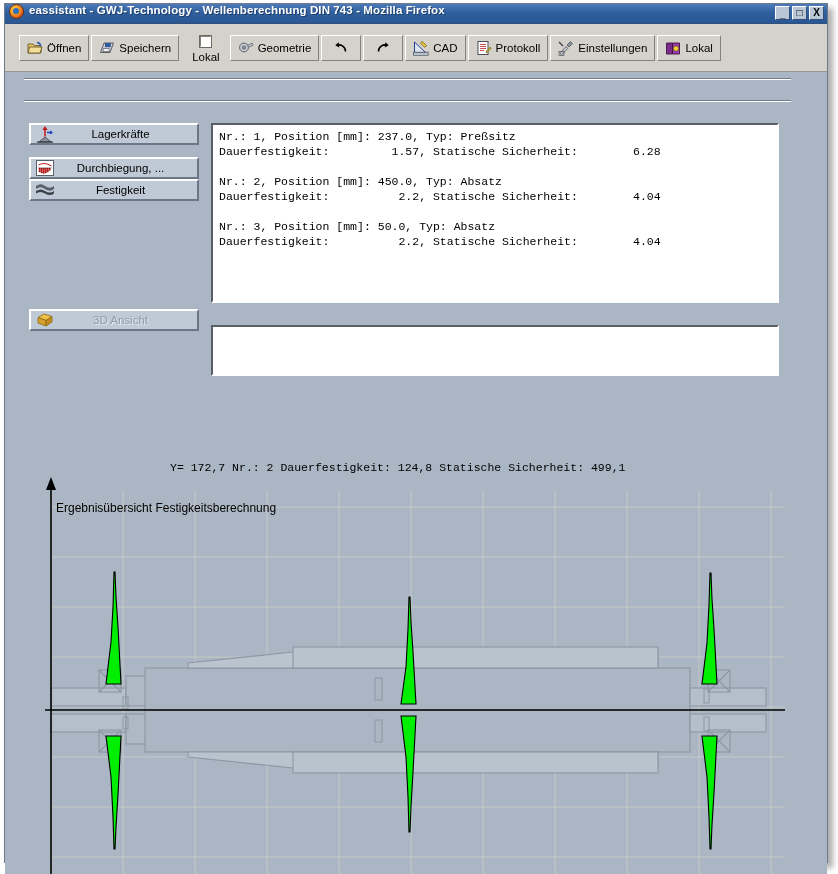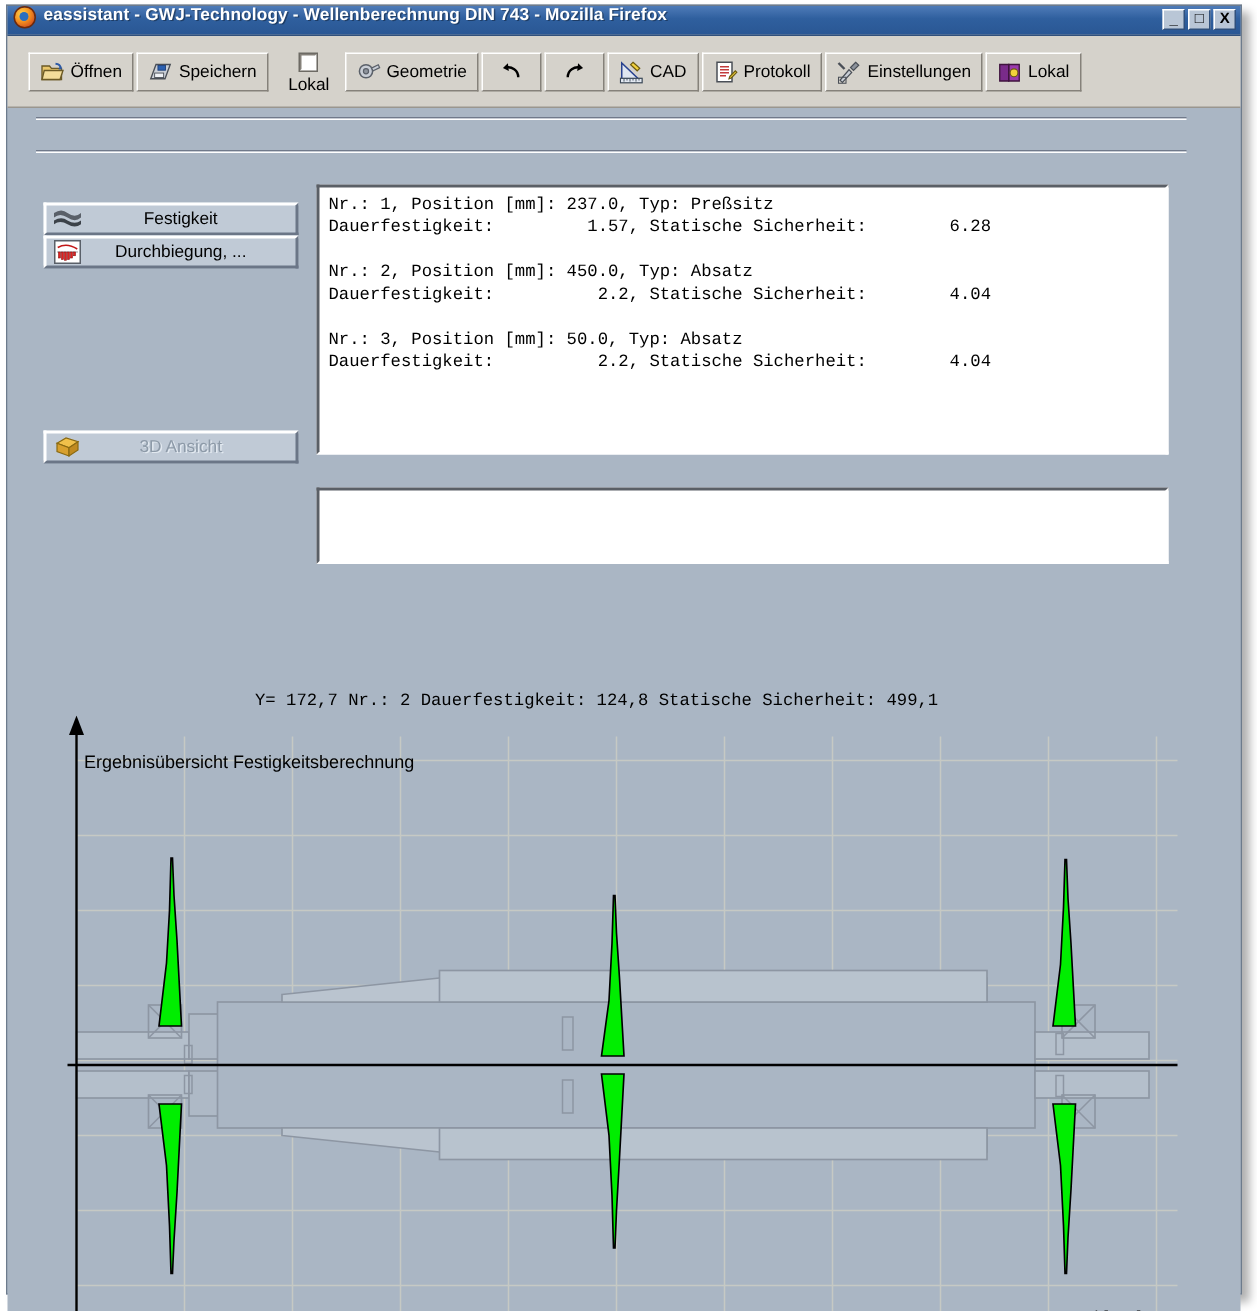--- a/index.html
+++ b/index.html
@@ -347,46 +347,57 @@
     </div>
   </div>
 
   <div id="content">
 
     <div class="hsep" style="top:6px;"></div>
     <div class="hsep" style="top:28px;"></div>
 
     <div id="sidebar">
 
-
-      <div class="sgap"></div>
-
       <div class="sbtn">
         <svg class="sico" viewBox="0 0 22 18">
-          <path d="M2 5 q5 -3.5 9 0 q5 3.5 9 0 v3 q-4 3.5 -9 0 q-5 -3.5 -9 0 Z" fill="#5a6069"></path>
-          <path d="M2 10 q5 -3 9 0 q5 3 9 0 v2.5 q-4 3 -9 0 q-5 -3 -9 0 Z" fill="#3c4249"></path>
+          <path d="M11 12 L5 17 h12 Z" fill="#8d939c" stroke="#3c4249" stroke-width="0.9"></path>
+          <path d="M3 17 h16" stroke="#3c4249" stroke-width="1.4"></path>
+          <path d="M11 11.5 v-8" stroke="#c21818" stroke-width="1.5"></path>
+          <path d="M11 1 l2.6 4 h-5.2 Z" fill="#c21818"></path>
+          <path d="M13 7.5 h5" stroke="#1b3ec2" stroke-width="1.5"></path>
+          <path d="M19 7.5 l-3 -2 v4 Z" fill="#1b3ec2"></path>
         </svg>
-        <span class="slabel">Festigkeit</span>
-      </div>
+        <span class="slabel">Lagerkräfte</span>
+      </div>
+
+      <div class="sgap"></div>
 
       <div class="sbtn">
         <svg class="sico" viewBox="0 0 22 18">
           <rect x="2.5" y="1.5" width="17" height="15" fill="#ffffff" stroke="#5a6069" stroke-width="1"></rect>
           <path d="M4 9 h14" stroke="#9aa0a8" stroke-width="0.8"></path>
           <g fill="#e02020" stroke="#8a1010" stroke-width="0.4">
             <rect x="5" y="9" width="1.3" height="4"></rect>
             <rect x="7" y="9" width="1.3" height="5"></rect>
             <rect x="9" y="9" width="1.3" height="5.5"></rect>
             <rect x="11" y="9" width="1.3" height="5"></rect>
             <rect x="13" y="9" width="1.3" height="4"></rect>
             <rect x="15" y="9" width="1.3" height="2.5"></rect>
           </g>
           <path d="M4.5 6 q6 -3.5 13 1" fill="none" stroke="#c21818" stroke-width="1"></path>
         </svg>
         <span class="slabel">Durchbiegung, ...</span>
+      </div>
+
+      <div class="sbtn">
+        <svg class="sico" viewBox="0 0 22 18">
+          <path d="M2 5 q5 -3.5 9 0 q5 3.5 9 0 v3 q-4 3.5 -9 0 q-5 -3.5 -9 0 Z" fill="#5a6069"></path>
+          <path d="M2 10 q5 -3 9 0 q5 3 9 0 v2.5 q-4 3 -9 0 q-5 -3 -9 0 Z" fill="#3c4249"></path>
+        </svg>
+        <span class="slabel">Festigkeit</span>
       </div>
 
       <div class="sgap"></div>
 
 
 
       <div style="height:96px;"></div>
 
       <div class="sbtn disabled">
         <svg class="sico" viewBox="0 0 22 18">

